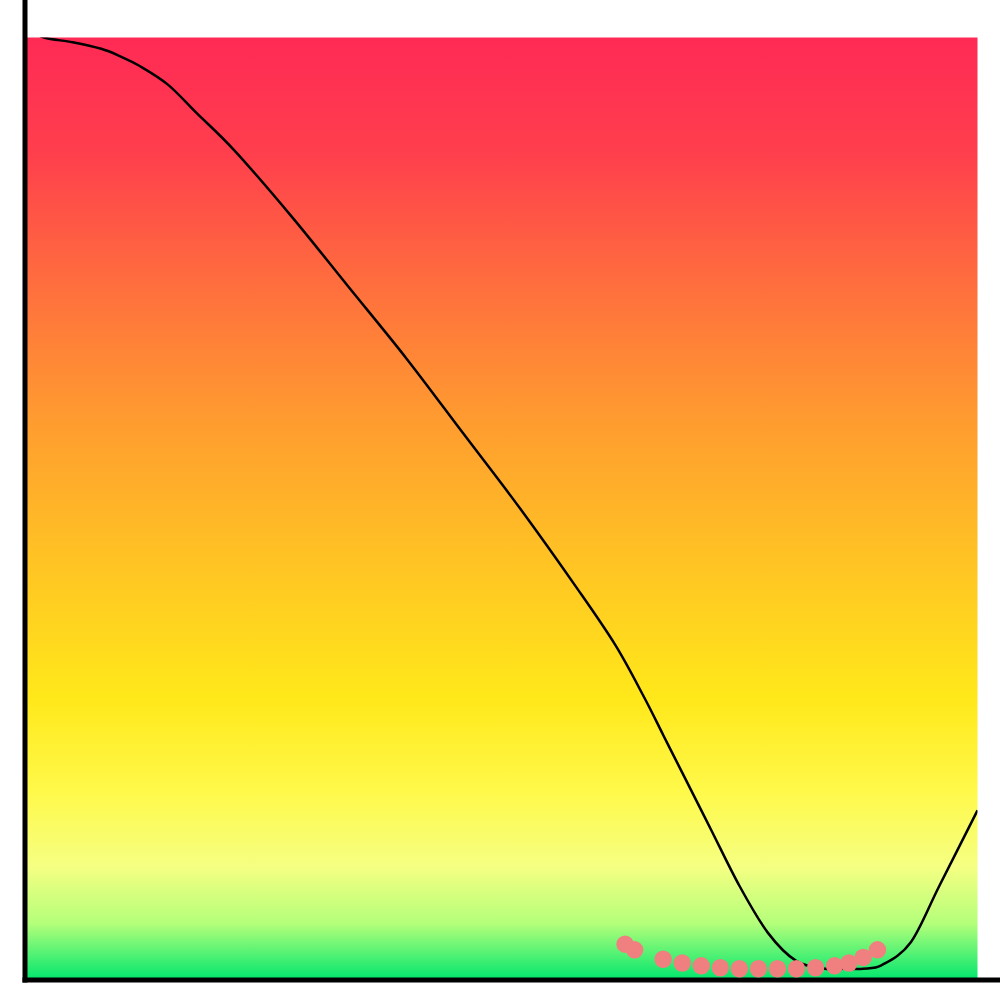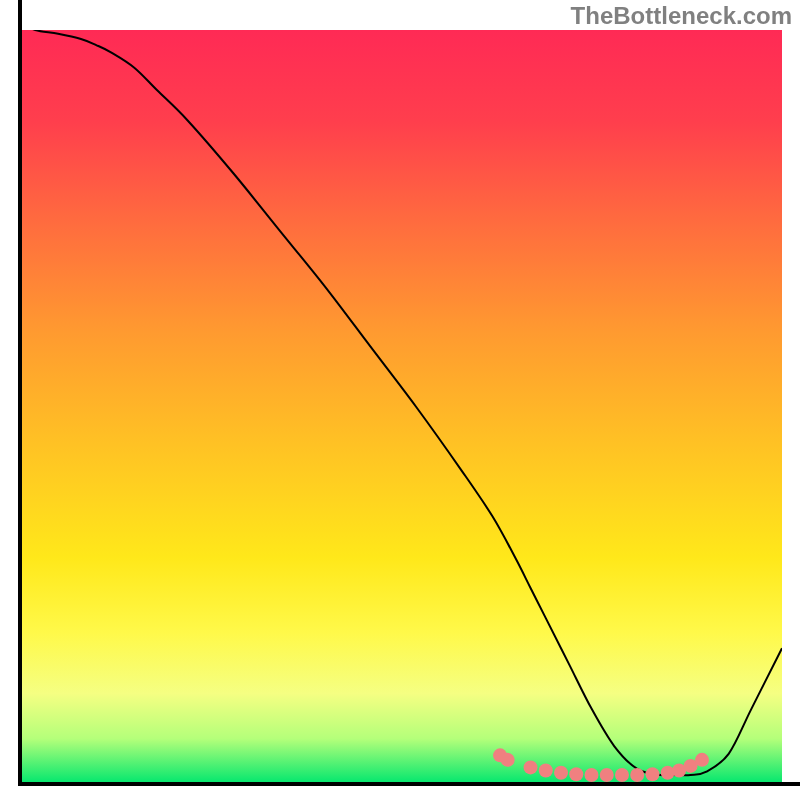--- a/index.html
+++ b/index.html
@@ -26,21 +26,20 @@
     z-index: 10;
   }
   svg {
     display: block;
   }
 </style>
 </head>
 <body>
 
 <div class="frame">
-  <div class="watermark">TheBottleneck.com</div>
   <svg id="chart-svg" width="800" height="800">
     <defs>
       <linearGradient id="bg-grad" x1="0" y1="0" x2="0" y2="1">
           <stop offset="0%" stop-color="#ff2a55"></stop>
           <stop offset="12%" stop-color="#ff3e4d"></stop>
           <stop offset="25%" stop-color="#ff6a3f"></stop>
           <stop offset="40%" stop-color="#ff9a30"></stop>
           <stop offset="55.00000000000001%" stop-color="#ffc224"></stop>
           <stop offset="70%" stop-color="#ffe81a"></stop>
           <stop offset="80%" stop-color="#fff94a"></stop>

